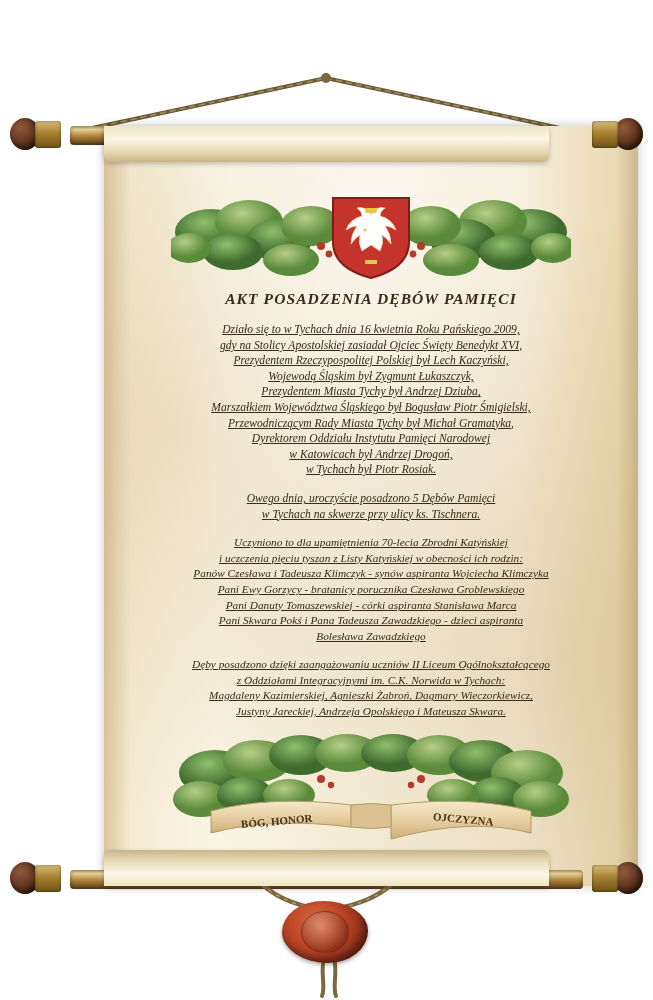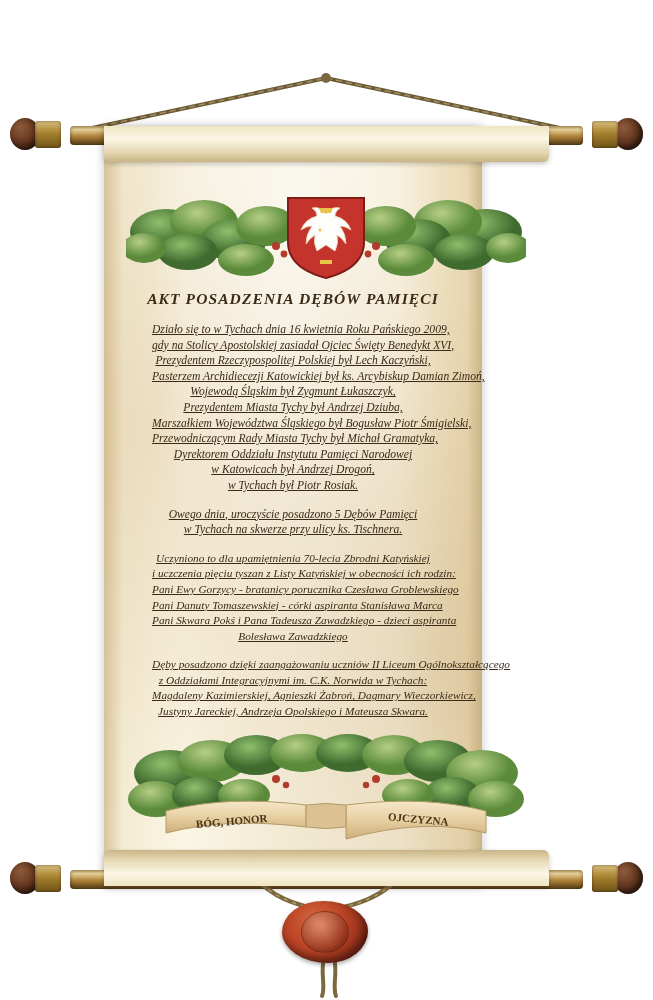--- a/index.html
+++ b/index.html
@@ -72,21 +72,21 @@
     box-shadow: inset 0 0 3px rgba(0,0,0,.5);
   }
   .knob.left .ferrule { left: 25px; }
   .knob.right .ferrule { right: 25px; }
 
   
   .scroll {
     position: absolute;
     left: 104px;
     top: 126px;
-    width: 378px;
+    width: 534px;
     height: 760px;
     background:
       radial-gradient(ellipse at 50% 8%, rgba(255,255,255,.55), rgba(255,255,255,0) 55%),
       radial-gradient(ellipse at 12% 40%, rgba(200,165,110,.25), rgba(200,165,110,0) 60%),
       radial-gradient(ellipse at 88% 70%, rgba(190,155,100,.28), rgba(190,155,100,0) 60%),
       linear-gradient(to right, #d8c59a 0%, #f4ecd4 5%, #fbf6e6 22%, #f8f2df 50%, #f6eeda 78%, #ead9b4 96%, #cdb88c 100%);
     box-shadow: 0 0 10px rgba(0,0,0,.22);
   }
   .scroll::before, .scroll::after {
     content: "";
@@ -277,38 +277,38 @@
         </g>
       </svg>
     </div>
 
     <h1 class="title">AKT POSADZENIA DĘBÓW PAMIĘCI</h1>
 
     <div class="para">
       <span class="ln">Działo się to w Tychach dnia 16 kwietnia Roku Pańskiego 2009,</span>
       <span class="ln">gdy na Stolicy Apostolskiej zasiadał Ojciec Święty Benedykt XVI,</span>
       <span class="ln">Prezydentem Rzeczypospolitej Polskiej był Lech Kaczyński,</span>
-      <span class="ln">Pasterzem Archidiecezji Katowickiej był ks. Arcybiskup Damian Zimoń,</span>
       <span class="ln">Wojewodą Śląskim był Zygmunt Łukaszczyk,</span>
       <span class="ln">Prezydentem Miasta Tychy był Andrzej Dziuba,</span>
       <span class="ln">Marszałkiem Województwa Śląskiego był Bogusław Piotr Śmigielski,</span>
       <span class="ln">Przewodniczącym Rady Miasta Tychy był Michał Gramatyka,</span>
       <span class="ln">Dyrektorem Oddziału Instytutu Pamięci Narodowej</span>
       <span class="ln">w Katowicach był Andrzej Drogoń,</span>
       <span class="ln">w Tychach był  Piotr Rosiak.</span>
     </div>
 
     <div class="para">
       <span class="ln">Owego dnia, uroczyście posadzono 5 Dębów Pamięci</span>
       <span class="ln">w Tychach na skwerze przy ulicy ks. Tischnera.</span>
     </div>
 
     <div class="para small">
       <span class="ln">Uczyniono to dla upamiętnienia 70-lecia Zbrodni Katyńskiej</span>
       <span class="ln">i uczczenia pięciu tyszan z Listy Katyńskiej w obecności ich rodzin:</span>
+      <span class="ln">Panów Czesława i Tadeusza Klimczyk - synów aspiranta Wojciecha Klimczyka</span>
       <span class="ln">Pani Ewy Gorzycy - bratanicy porucznika Czesława Groblewskiego</span>
       <span class="ln">Pani Danuty Tomaszewskiej - córki aspiranta Stanisława Marca</span>
       <span class="ln">Pani Skwara Pokś i Pana Tadeusza Zawadzkiego - dzieci aspiranta</span>
       <span class="ln">Bolesława Zawadzkiego</span>
     </div>
 
     <div class="para small">
       <span class="ln">Dęby posadzono dzięki zaangażowaniu uczniów II Liceum Ogólnokształcącego</span>
       <span class="ln">z Oddziałami Integracyjnymi im. C.K. Norwida w Tychach:</span>
       <span class="ln">Magdaleny Kazimierskiej, Agnieszki Żabroń, Dagmary Wieczorkiewicz,</span>

